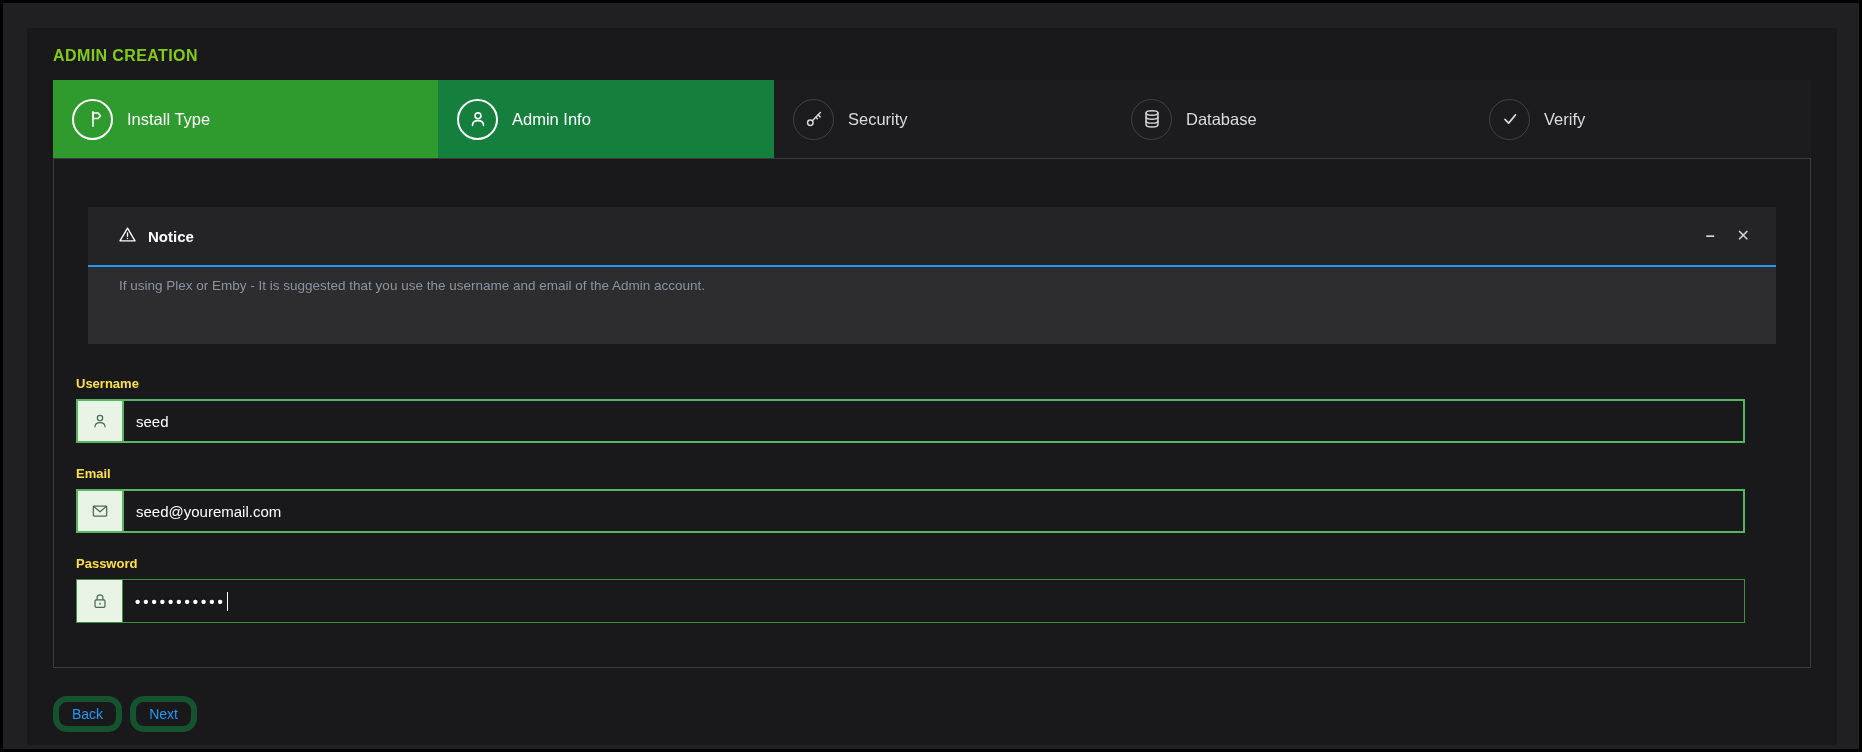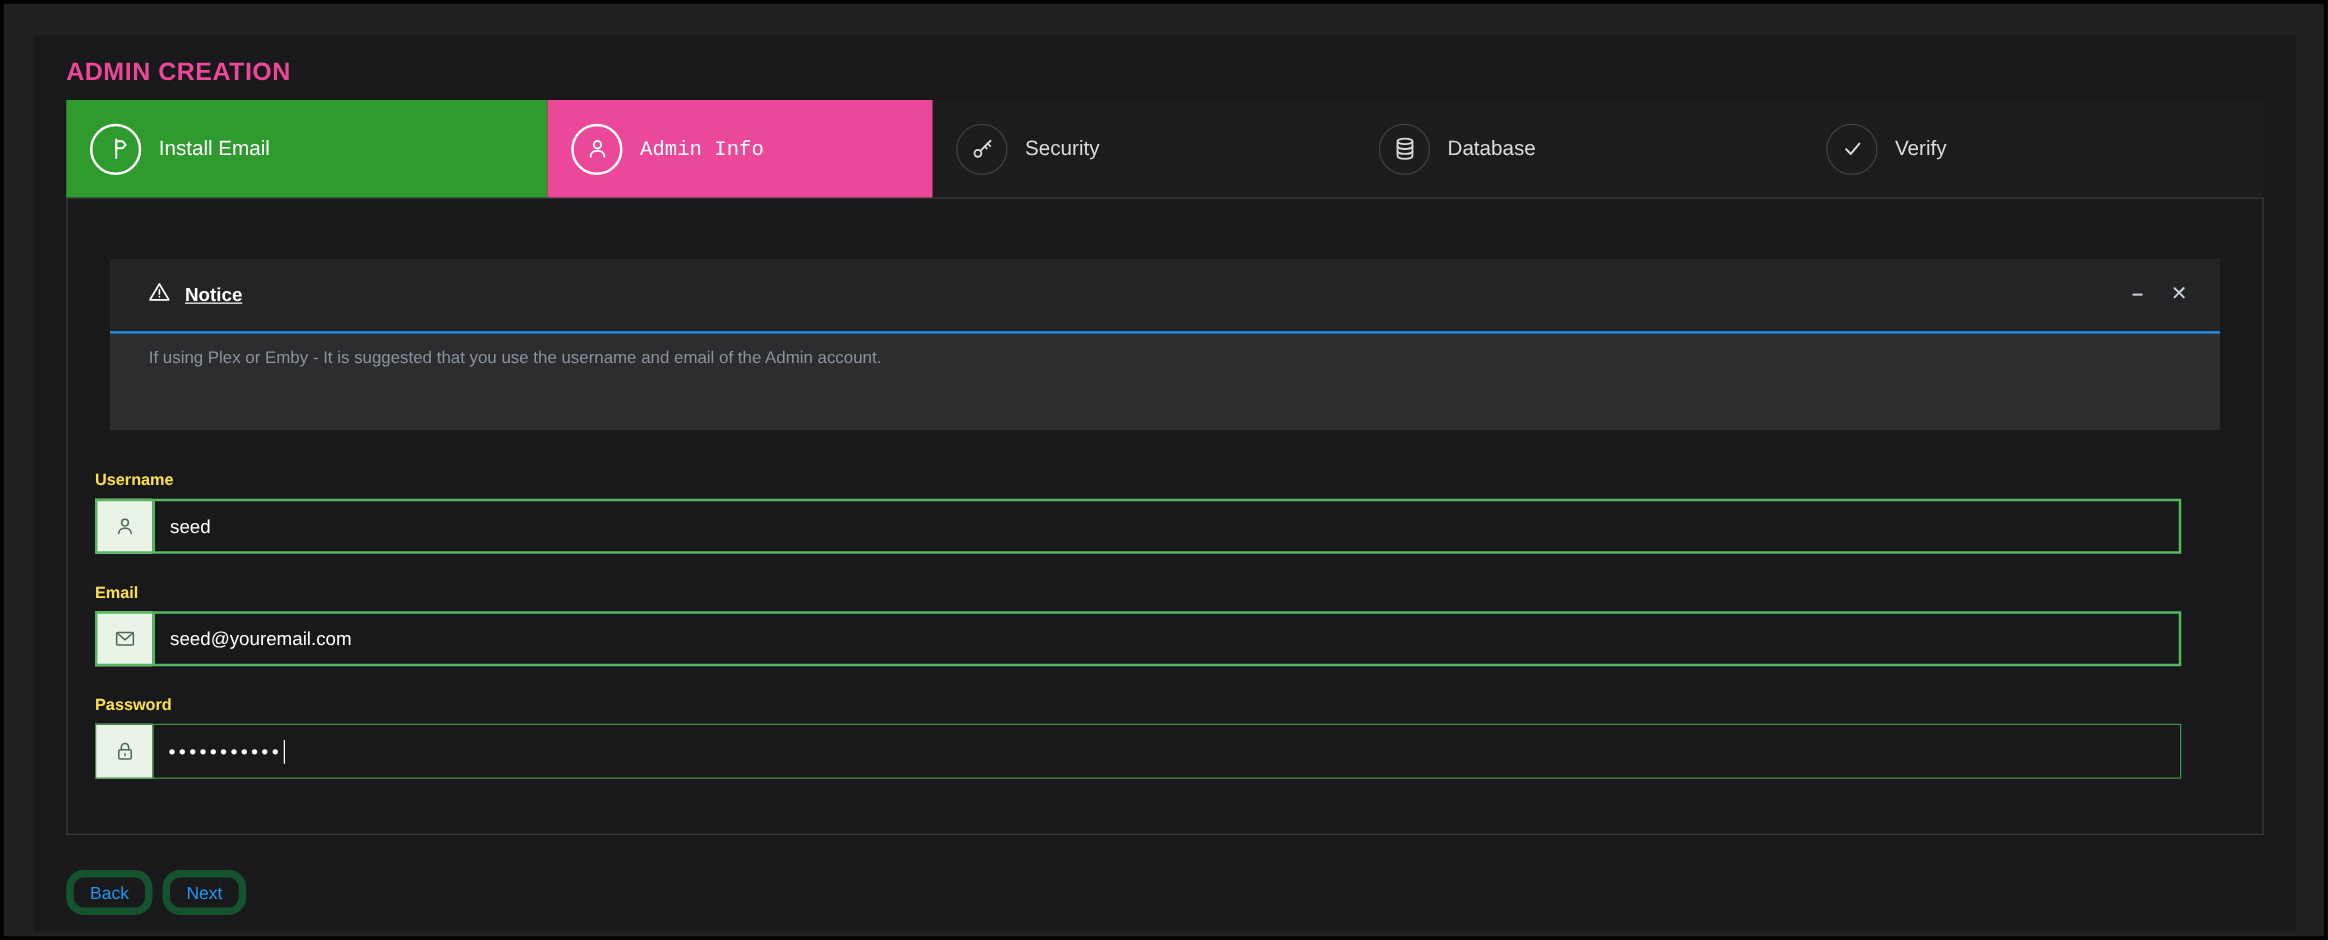--- a/index.html
+++ b/index.html
@@ -15,39 +15,39 @@
     background:#202022;
   }
   .panel {
     position:absolute; left:24px; top:25px; right:22px; bottom:4px;
     background:#19191b;
     padding:0 26px;
   }
   .page-title {
     padding-top:19px;
     height:52px;
-    color:#ec4899;
-    font-size:20px;
+    color:#84cc16;
+    font-size:16px;
     font-weight:bold;
     letter-spacing:.4px;
   }
   
   .tabs {
     display:flex;
     height:78px;
     background:#1c1c1e;
   }
   .tab {
     display:flex; align-items:center;
     padding-left:19px;
     cursor:pointer;
     flex:0 0 auto;
   }
   .tab-0 { width:385px; background:#2f9b2f; }
-  .tab-1 { width:308px; background:#ec4899;font-family:Liberation Mono, monospace; }
+  .tab-1 { width:336px; background:#15803d; }
   .tab-2 { width:338px; }
   .tab-3 { width:358px; }
   .tab-4 { flex:1 1 auto;text-align:center; }
   .tab-circle {
     width:41px; height:41px; border-radius:50%;
     display:flex; align-items:center; justify-content:center;
     flex:0 0 auto;
   }
   .tab.active-step .tab-circle { border:2px solid #ffffff; }
   .tab.pending-step .tab-circle { border:1px solid rgba(255,255,255,.16); }
@@ -68,21 +68,21 @@
   .notice { margin:48px 34px 0 34px; }
   .notice-header {
     height:60px;
     background:#242427;
     border-bottom:2px solid #2196f3;
     display:flex; align-items:center;
     padding:0 22px 0 30px;
   }
   .notice-title {
     margin-left:11px;
-    font-size:15px; font-weight:bold; color:#ffffff;text-decoration:underline;
+    font-size:15px; font-weight:bold; color:#ffffff;
   }
   .notice-spacer { flex:1; }
   .notice-btn {
     color:#ccd3dc; font-size:16px; line-height:1;
     cursor:pointer; padding:2px 4px;
   }
   .notice-btn.min { font-weight:bold; margin-right:14px; letter-spacing:0; }
   .notice-body {
     height:77px;
     background:#2d2d30;
@@ -155,21 +155,21 @@
 
     <div class="tabs">
 
       <div class="tab tab-0 active-step">
         <span class="tab-circle">
           <svg width="22" height="22" viewBox="0 0 24 24" fill="none" stroke="#ffffff" stroke-width="1.7" stroke-linecap="round" stroke-linejoin="round">
             <path d="M12 4 v16"></path>
             <path d="M12 5.5 h5.6 l2.6 3 -2.6 3 H12 z"></path>
           </svg>
         </span>
-        <span class="tab-label">Install Email</span>
+        <span class="tab-label">Install Type</span>
       </div>
 
       <div class="tab tab-1 active-step">
         <span class="tab-circle">
           <svg width="22" height="22" viewBox="0 0 24 24" fill="none" stroke="#ffffff" stroke-width="1.7" stroke-linecap="round" stroke-linejoin="round">
             <circle cx="12" cy="8.5" r="3.2"></circle>
             <path d="M6 19 c0-3.4 2.7-5.2 6-5.2 s6 1.8 6 5.2"></path>
           </svg>
         </span>
         <span class="tab-label">Admin Info</span>

